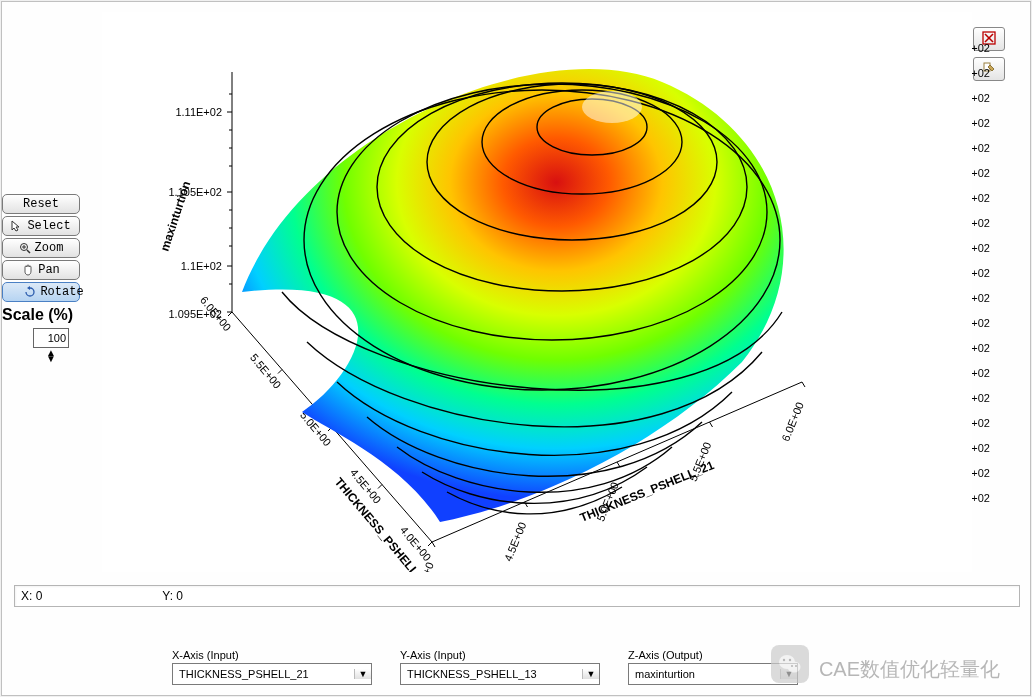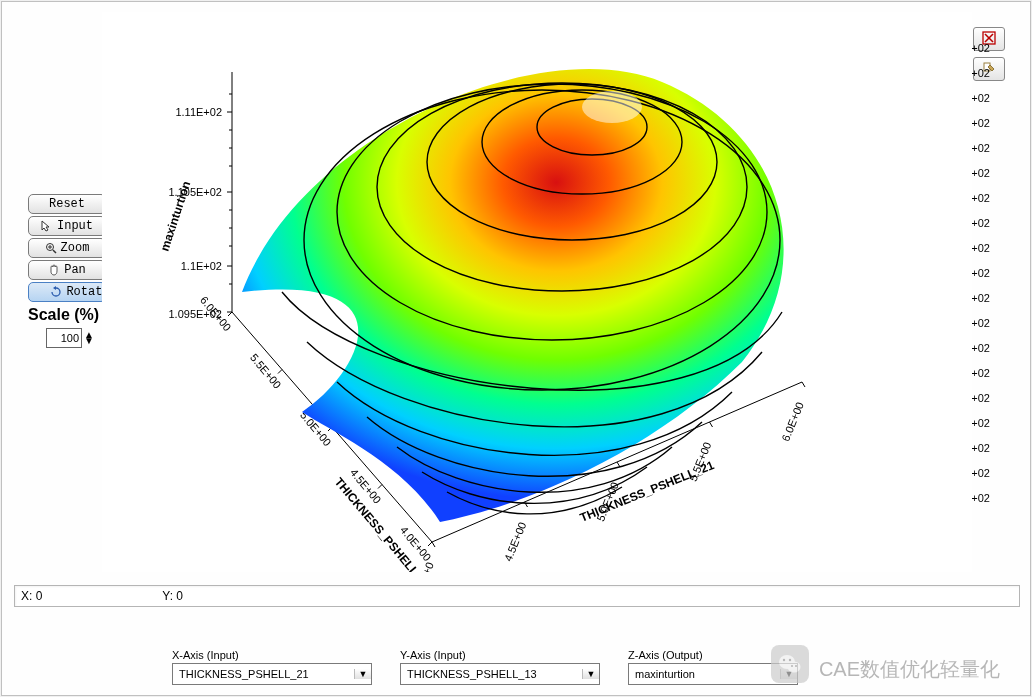--- a/index.html
+++ b/index.html
@@ -16,21 +16,21 @@
   .main-panel {
     position: absolute;
     left: 1px; top: 1px;
     width: 1030px; height: 695px;
     background: #fefefe;
     border: 1px solid #c0c0c0;
     box-sizing: border-box;
   }
   .toolbar {
     position: absolute;
-    left: 26px;
+    left: 0;
     top: 192px;
     width: 80px;
   }
   .tbtn {
     display: flex;
     align-items: center;
     justify-content: center;
     height: 20px;
     width: 78px;
     margin-bottom: 2px;
@@ -53,20 +53,21 @@
     font-size: 16px;
     font-weight: bold;
     margin-top: 4px;
   }
   .scale-row {
     display: flex;
     align-items: center;
     margin-top: 4px;
     gap: 2px;
     margin-left: 18px;
+    flex-direction: column;
   }
   .scale-input {
     width: 30px;
     height: 16px;
     border: 1px solid #666;
     font-size: 11px;
     text-align: right;
     padding-right: 2px;
     box-sizing: content-box;
   }
@@ -238,21 +239,21 @@
   <div class="toolbar">
     <div class="tbtn">
       <span>Reset</span>
     </div>
     <div class="tbtn">
       <span class="ticon">
         <svg width="12" height="12" viewBox="0 0 12 12">
             <path d="M1 1 L1 10 L3 8 L5 11 L7 10 L5 7 L8 7 Z" fill="#fff" stroke="#333" stroke-width="1"></path>
           </svg>
       </span>
-      <span>Input</span>
+      <span>Select</span>
     </div>
     <div class="tbtn">
       <span class="ticon">
         <svg width="12" height="12" viewBox="0 0 12 12">
             <circle cx="5" cy="5" r="3.5" fill="none" stroke="#333" stroke-width="1"></circle>
             <line x1="8" y1="8" x2="11" y2="11" stroke="#333" stroke-width="1.5"></line>
             <line x1="5" y1="3" x2="5" y2="7" stroke="#333"></line>
             <line x1="3" y1="5" x2="7" y2="5" stroke="#333"></line>
           </svg>
       </span>

